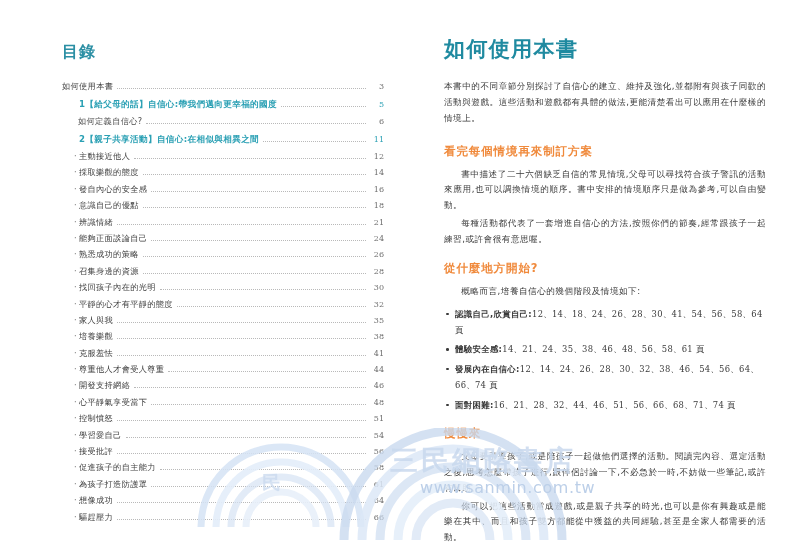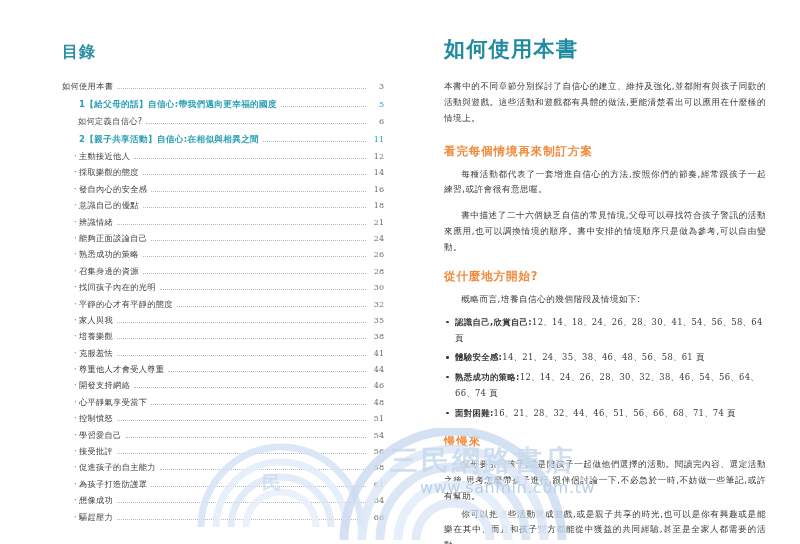--- a/index.html
+++ b/index.html
@@ -352,30 +352,30 @@
         </li>
       </ul>
   </div>
 
   <div class="page page-right">
     <h1 class="page-heading">如何使用本書</h1>
     <p class="body-para">本書中的不同章節分別探討了自信心的建立、維持及強化,並都附有與孩子同歡的活動與遊戲。這些活動和遊戲都有具體的做法,更能清楚看出可以應用在什麼樣的情境上。</p>
     <div id="sections">
         <div>
           <h2 class="sub-heading first">看完每個情境再來制訂方案</h2>
+          <p class="body-para indent">書中描述了二十六個缺乏自信的常見情境,父母可以尋找符合孩子警訊的活動來應用,也可以調換情境的順序。書中安排的情境順序只是做為參考,可以自由變動。</p>
           <p class="body-para indent tight">每種活動都代表了一套增進自信心的方法,按照你們的節奏,經常跟孩子一起練習,或許會很有意思喔。</p>
-          <p class="body-para indent">書中描述了二十六個缺乏自信的常見情境,父母可以尋找符合孩子警訊的活動來應用,也可以調換情境的順序。書中安排的情境順序只是做為參考,可以自由變動。</p>
         </div>
         <div>
           <h2 class="sub-heading">從什麼地方開始?</h2>
           <p class="body-para indent">概略而言,培養自信心的幾個階段及情境如下:</p>
           <ul class="bullet-list">
             <li class="bullet-item"><span class="bullet-label">認識自己,欣賞自己:</span><span class="bullet-nums">12、14、18、24、26、28、30、41、54、56、58、64 頁</span></li>
             <li class="bullet-item"><span class="bullet-label">體驗安全感:</span><span class="bullet-nums">14、21、24、35、38、46、48、56、58、61 頁</span></li>
-            <li class="bullet-item"><span class="bullet-label">熟悉成功的策略:</span><span class="bullet-nums">12、14、24、26、28、30、32、38、46、54、56、64、66、74 頁</span></li>
+            <li class="bullet-item"><span class="bullet-label">發展內在自信心:</span><span class="bullet-nums">12、14、24、26、28、30、32、38、46、54、56、64、66、74 頁</span></li>
             <li class="bullet-item"><span class="bullet-label">面對困難:</span><span class="bullet-nums">16、21、28、32、44、46、51、56、66、68、71、74 頁</span></li>
           </ul>
         </div>
         <div>
           <h2 class="sub-heading">慢慢來</h2>
           <p class="body-para indent">父母要引導孩子,或是陪孩子一起做他們選擇的活動。閱讀完內容、選定活動之後,思考怎麼帶孩子進行,跟伴侶討論一下,不必急於一時,不妨做一些筆記,或許有幫助。</p>
           <p class="body-para indent tight">你可以把這些活動當成遊戲,或是親子共享的時光,也可以是你有興趣或是能樂在其中、而且和孩子雙方都能從中獲益的共同經驗,甚至是全家人都需要的活動。</p>
         </div>
       </div>
   </div>

